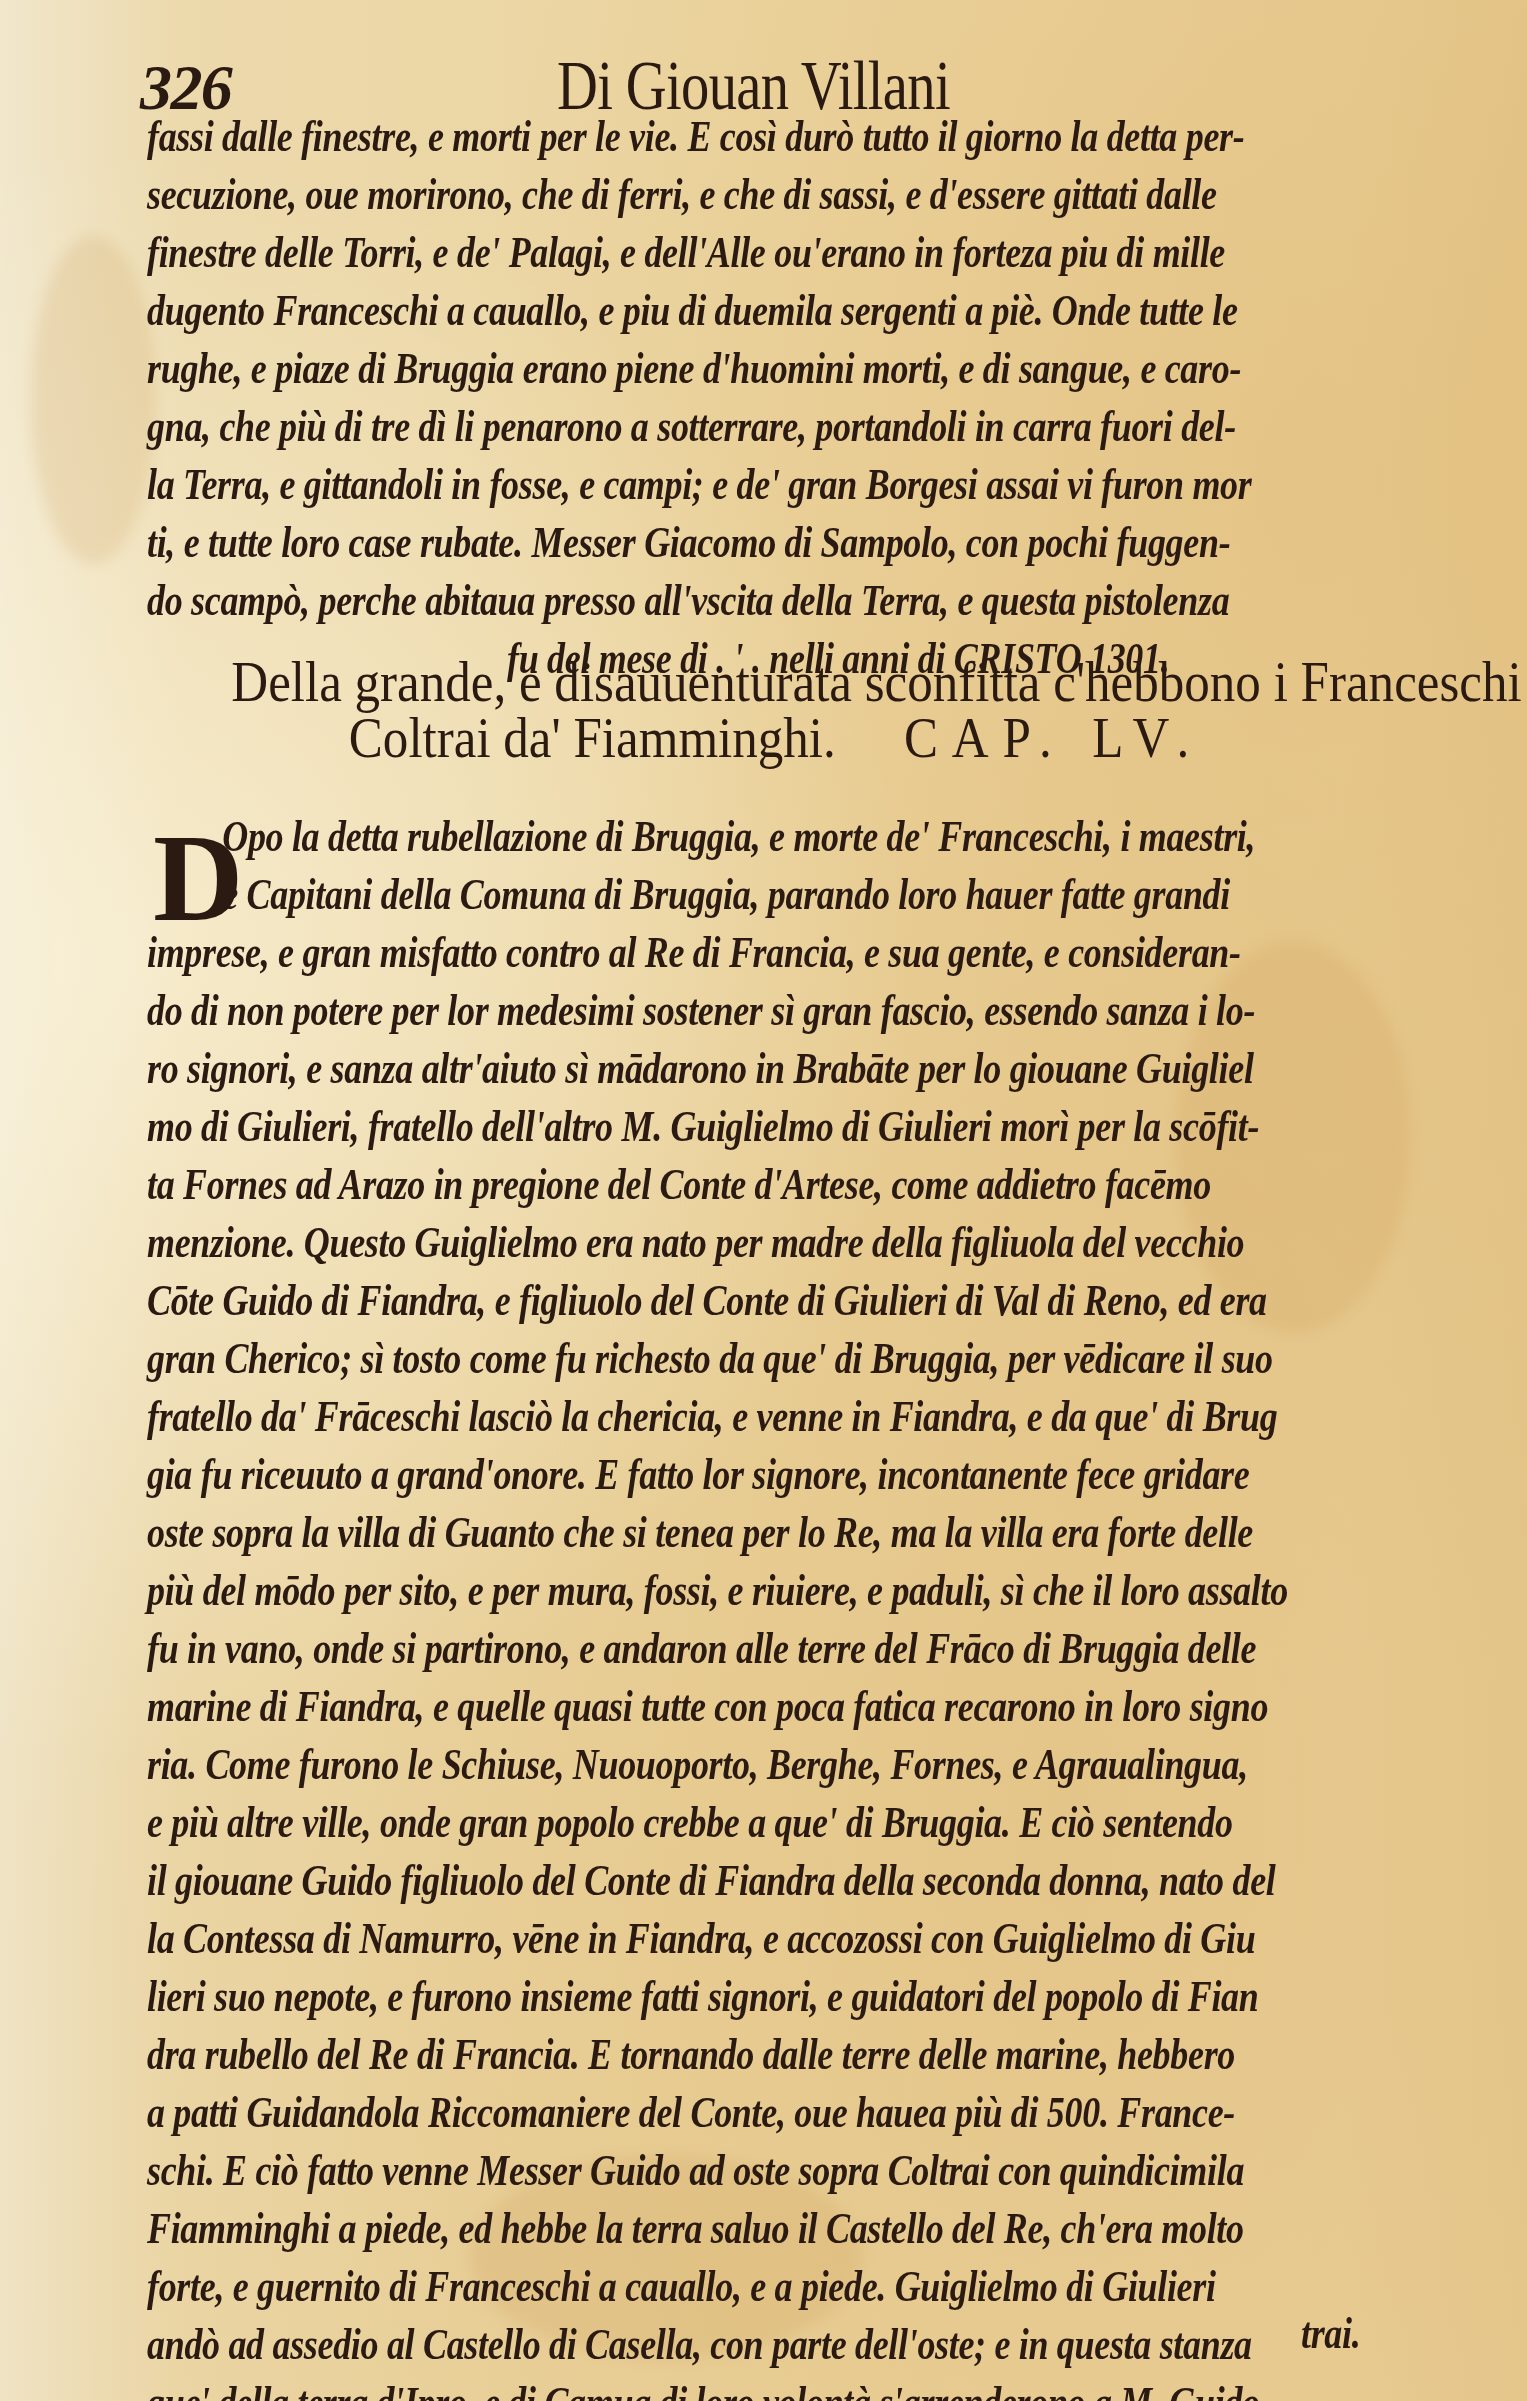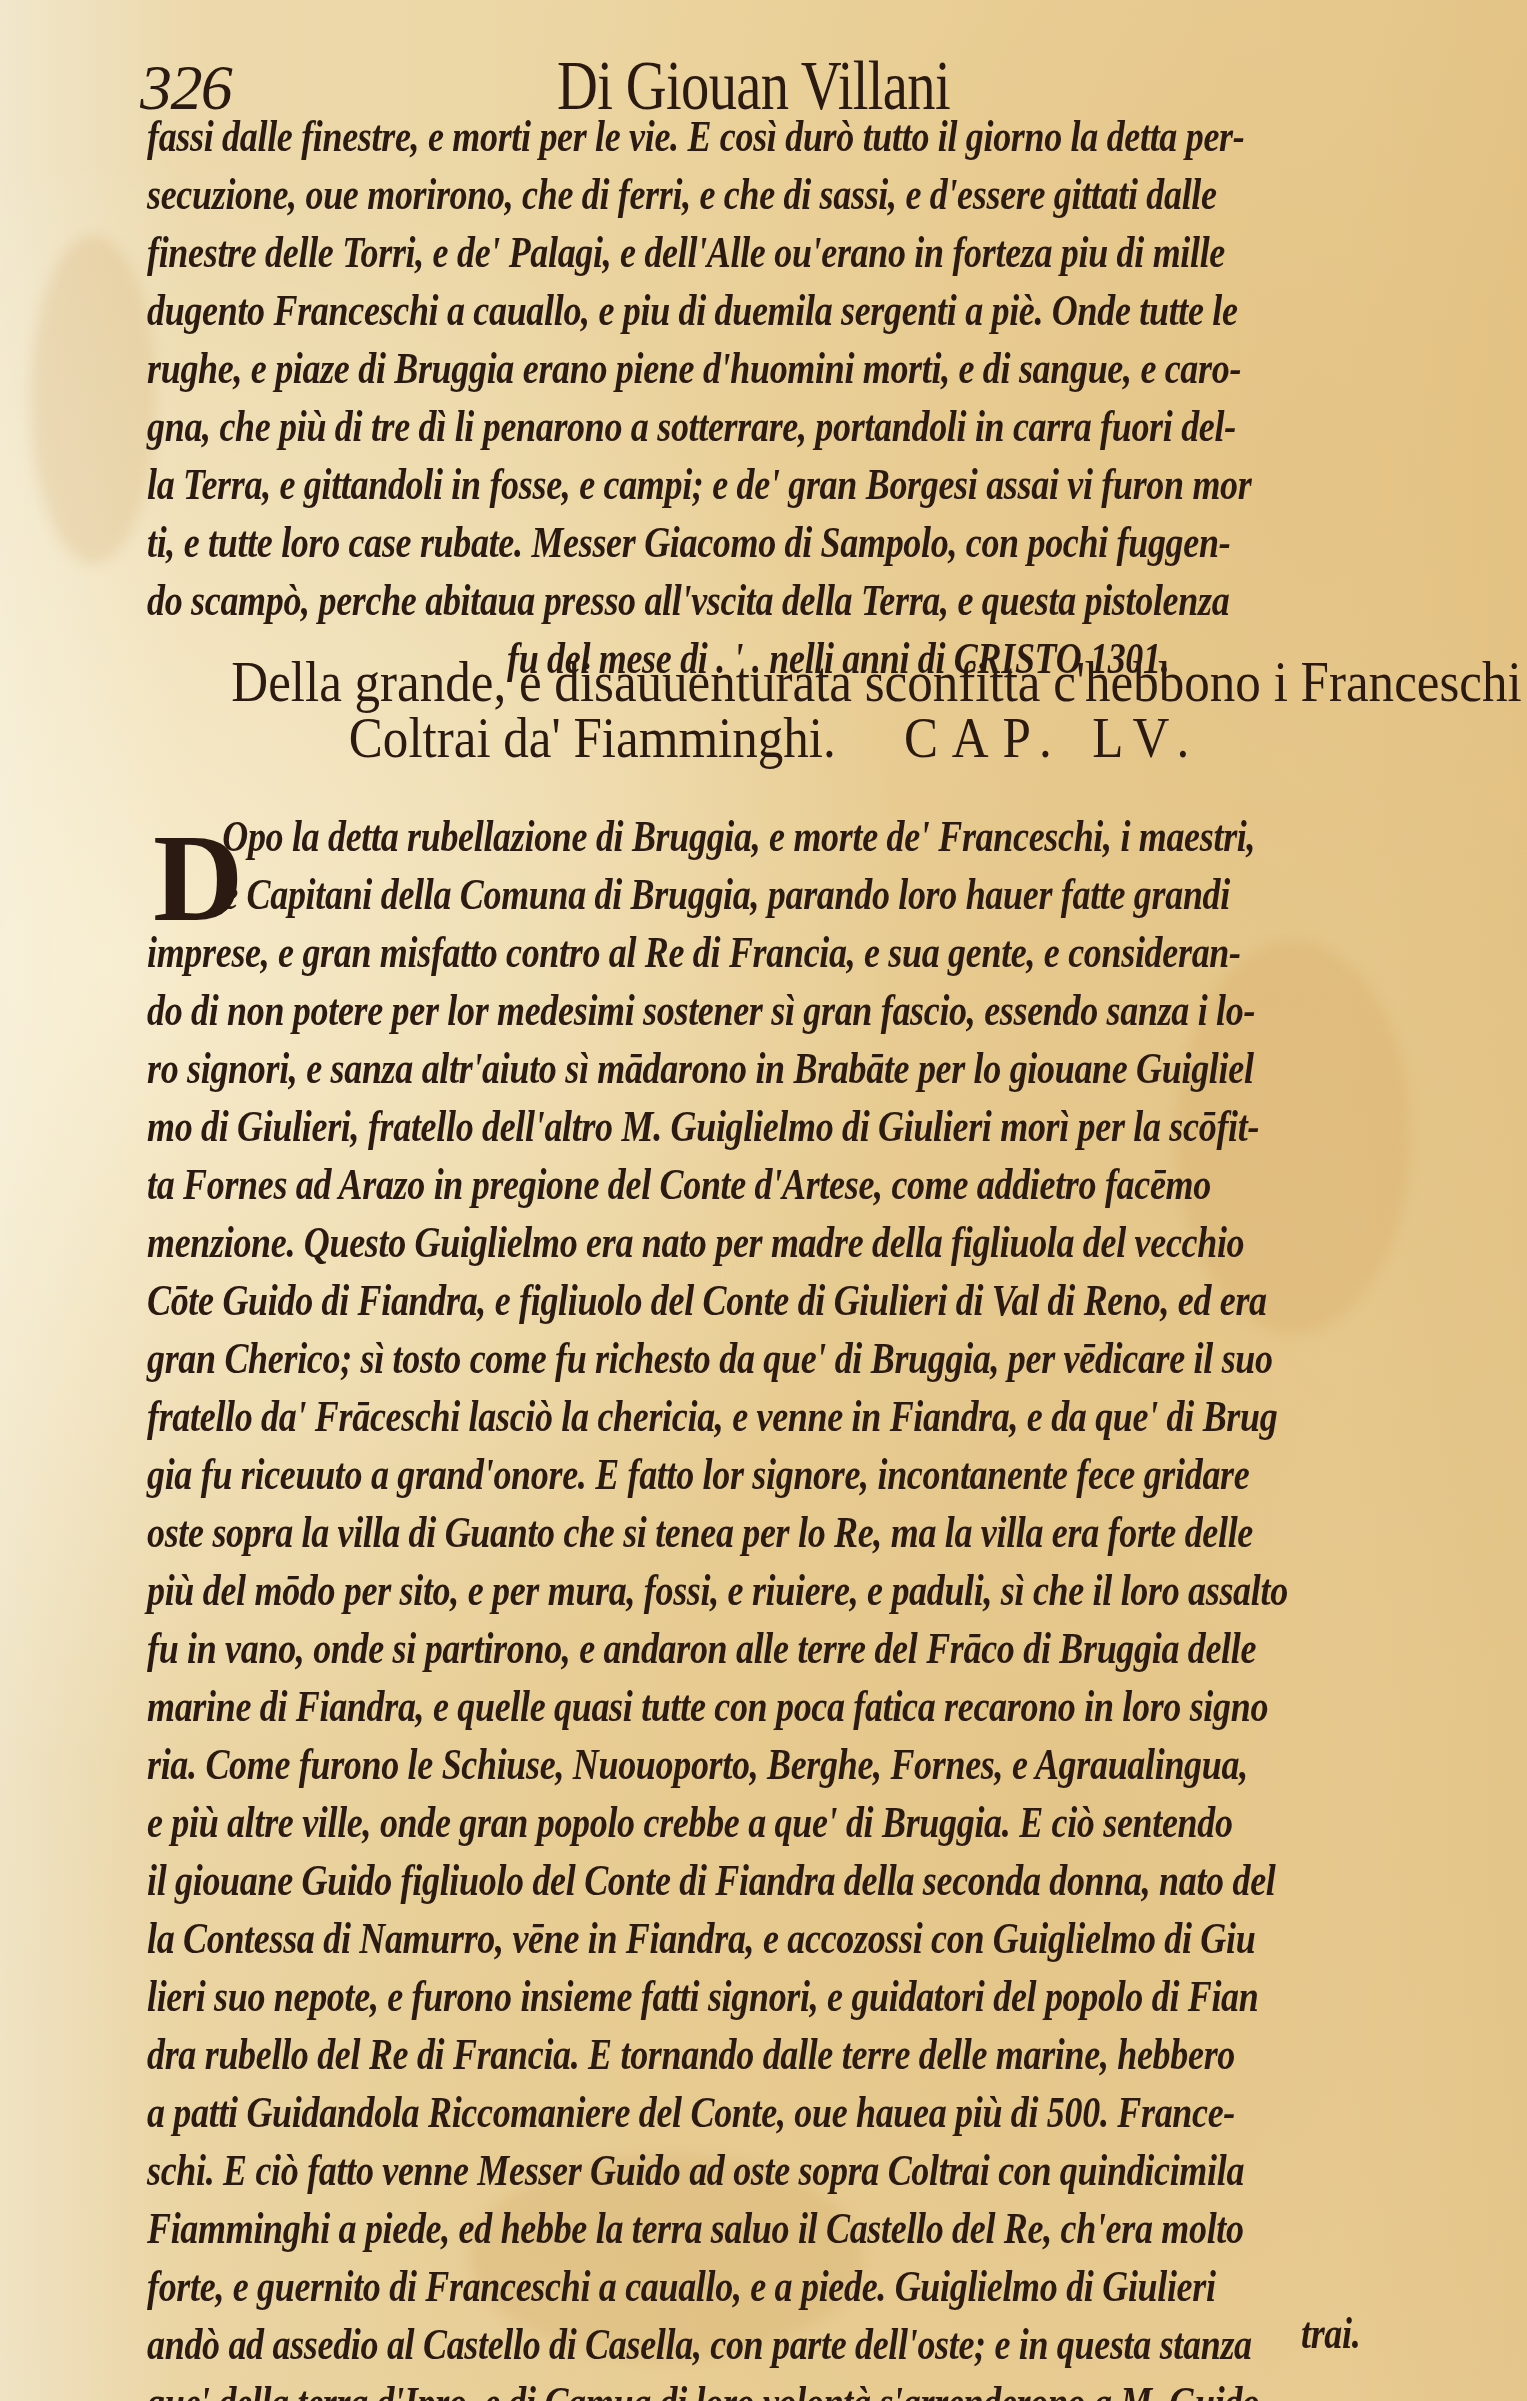--- a/index.html
+++ b/index.html
@@ -30,20 +30,21 @@
     height: 110px;
   }
   .folio {
     position: absolute;
     left: 22px;
     top: 20.4px;
     font-size: 64px;
     font-style: italic;
     font-family: "Liberation Serif", "DejaVu Serif", serif;
     letter-spacing: -1.6px;
+    font-weight: bold;
   }
   .running-head {
     position: absolute;
     left: 439px;
     top: 15.7px;
     font-size: 69px;
     font-family: "Liberation Serif", "DejaVu Serif", serif;
     letter-spacing: -0.8px;
     transform: scaleX(0.82);
     transform-origin: left center;

